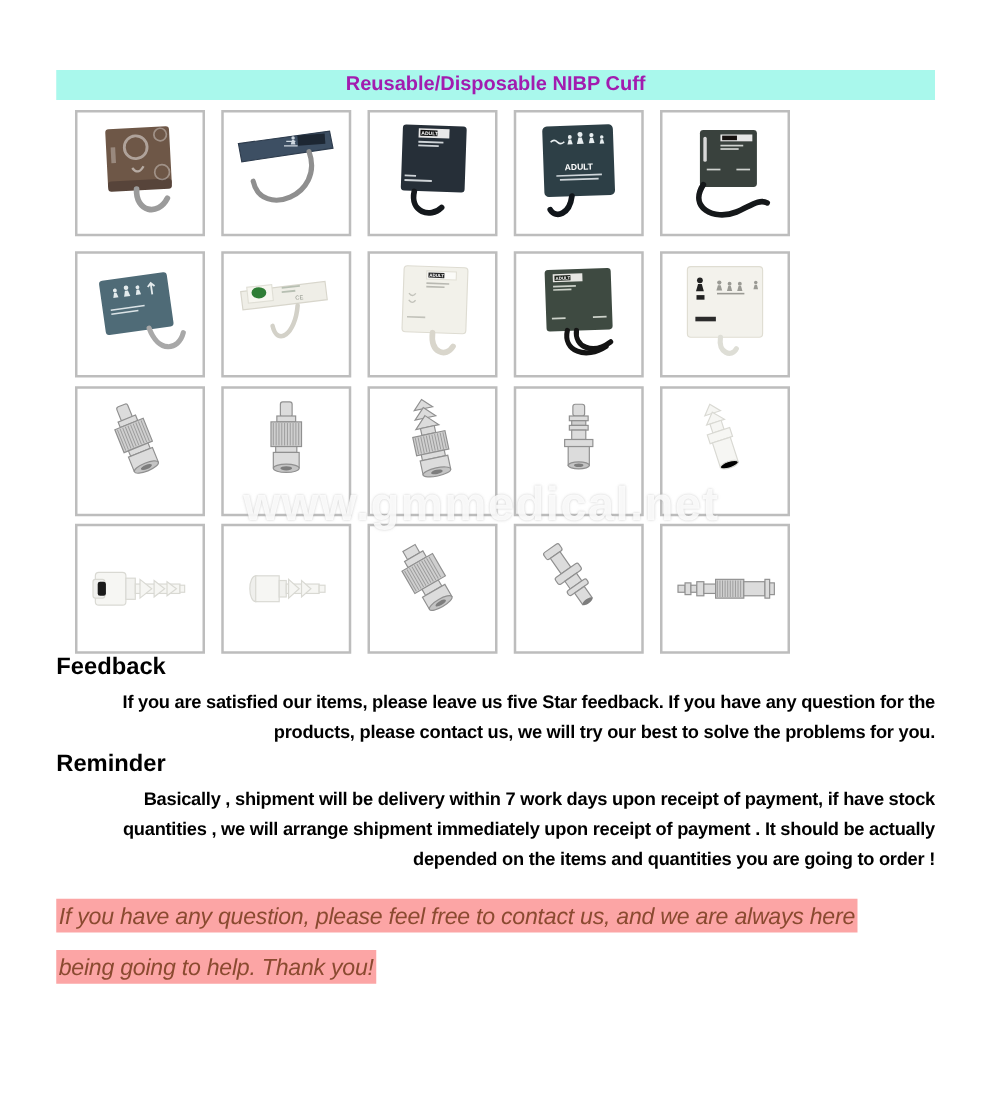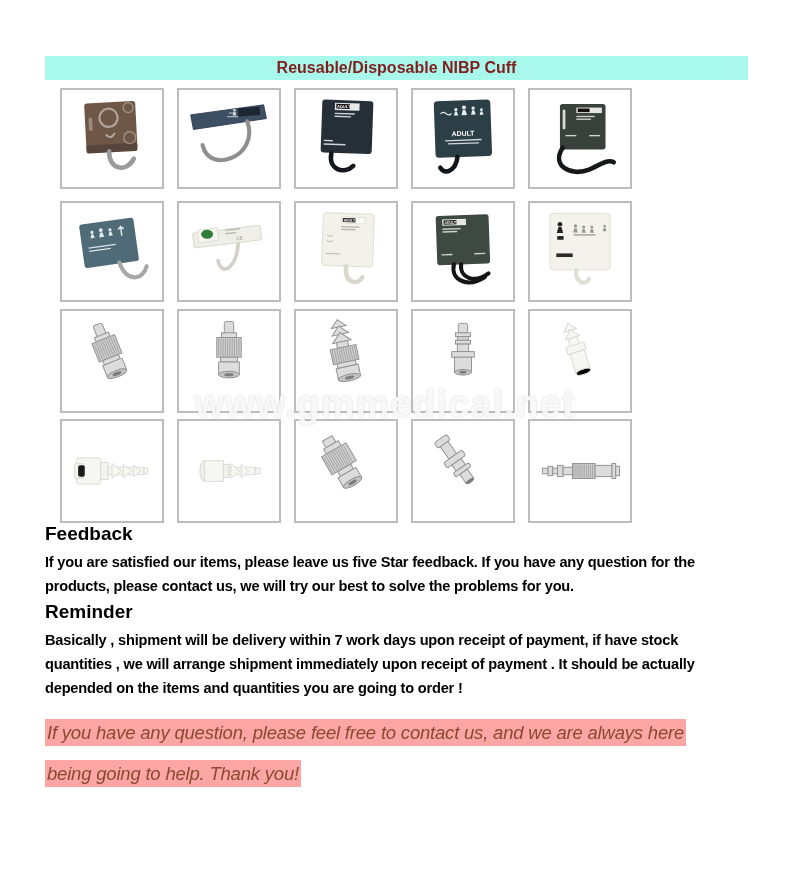--- a/index.html
+++ b/index.html
@@ -3,21 +3,21 @@
 <meta charset="utf-8">
 <style>
   html,body{margin:0;padding:0;}
   body{
     width:793px;height:891px;background:#ffffff;overflow:hidden;
     font-family:"Liberation Sans","DejaVu Sans",sans-serif;color:#000;
   }
   .content{width:703px;margin:0 45px;position:relative;}
   .banner{
     height:24px;line-height:24px;background:#a9f8ec;text-align:center;
-    font-size:16px;font-weight:bold;color:#7f1d1d;
+    font-size:16px;font-weight:bold;color:#a21caf;
   }
   .banner.first{margin-top:56px;}
   .banner.second{margin-top:24px;}
   .grid{
     display:grid;grid-template-columns:repeat(5,104px);
     column-gap:13px;padding-left:15px;position:relative;
   }
   .grid.cuffs{margin-top:8px;row-gap:12px;grid-auto-rows:101px;}
   .grid.conns{margin-top:7px;row-gap:6px;grid-auto-rows:104px;}
   .cell{
@@ -32,20 +32,21 @@
     letter-spacing:1px;z-index:3;pointer-events:none;
   }
   .sec-heading{
     font-size:19px;font-weight:bold;margin:0;
   }
   .sec-heading.feedback{}
   .sec-heading.reminder{margin-top:3px;}
   .sec-body{
     font-size:14.6px;font-weight:bold;line-height:24px;margin:5px 0 0 0;
     letter-spacing:-0.2px;
+    text-align:right;
   }
   .closing{margin-top:22px;font-size:18.5px;letter-spacing:-0.2px;}
   .closing .line{margin:0 0 19px 0;}
   .closing .hl{
     background:#fca5a5;color:#8a4a30;padding:3px 2px;
     box-decoration-break:clone;
     font-style:italic;
   }
 </style>
 </head>

